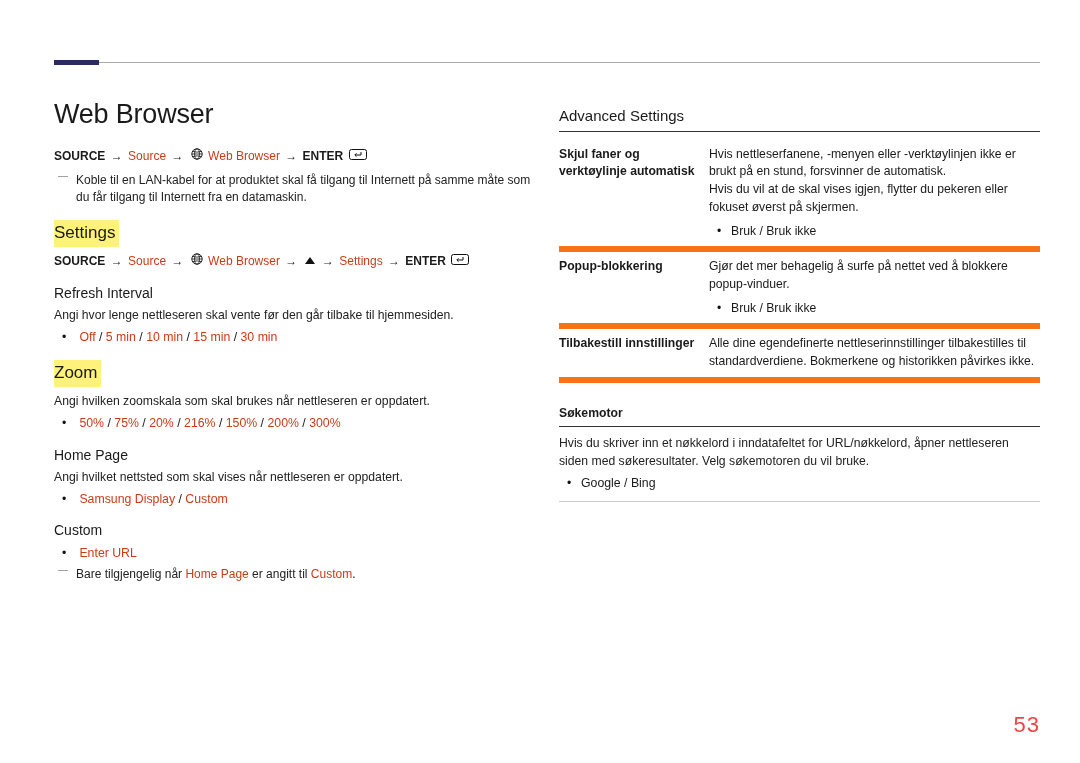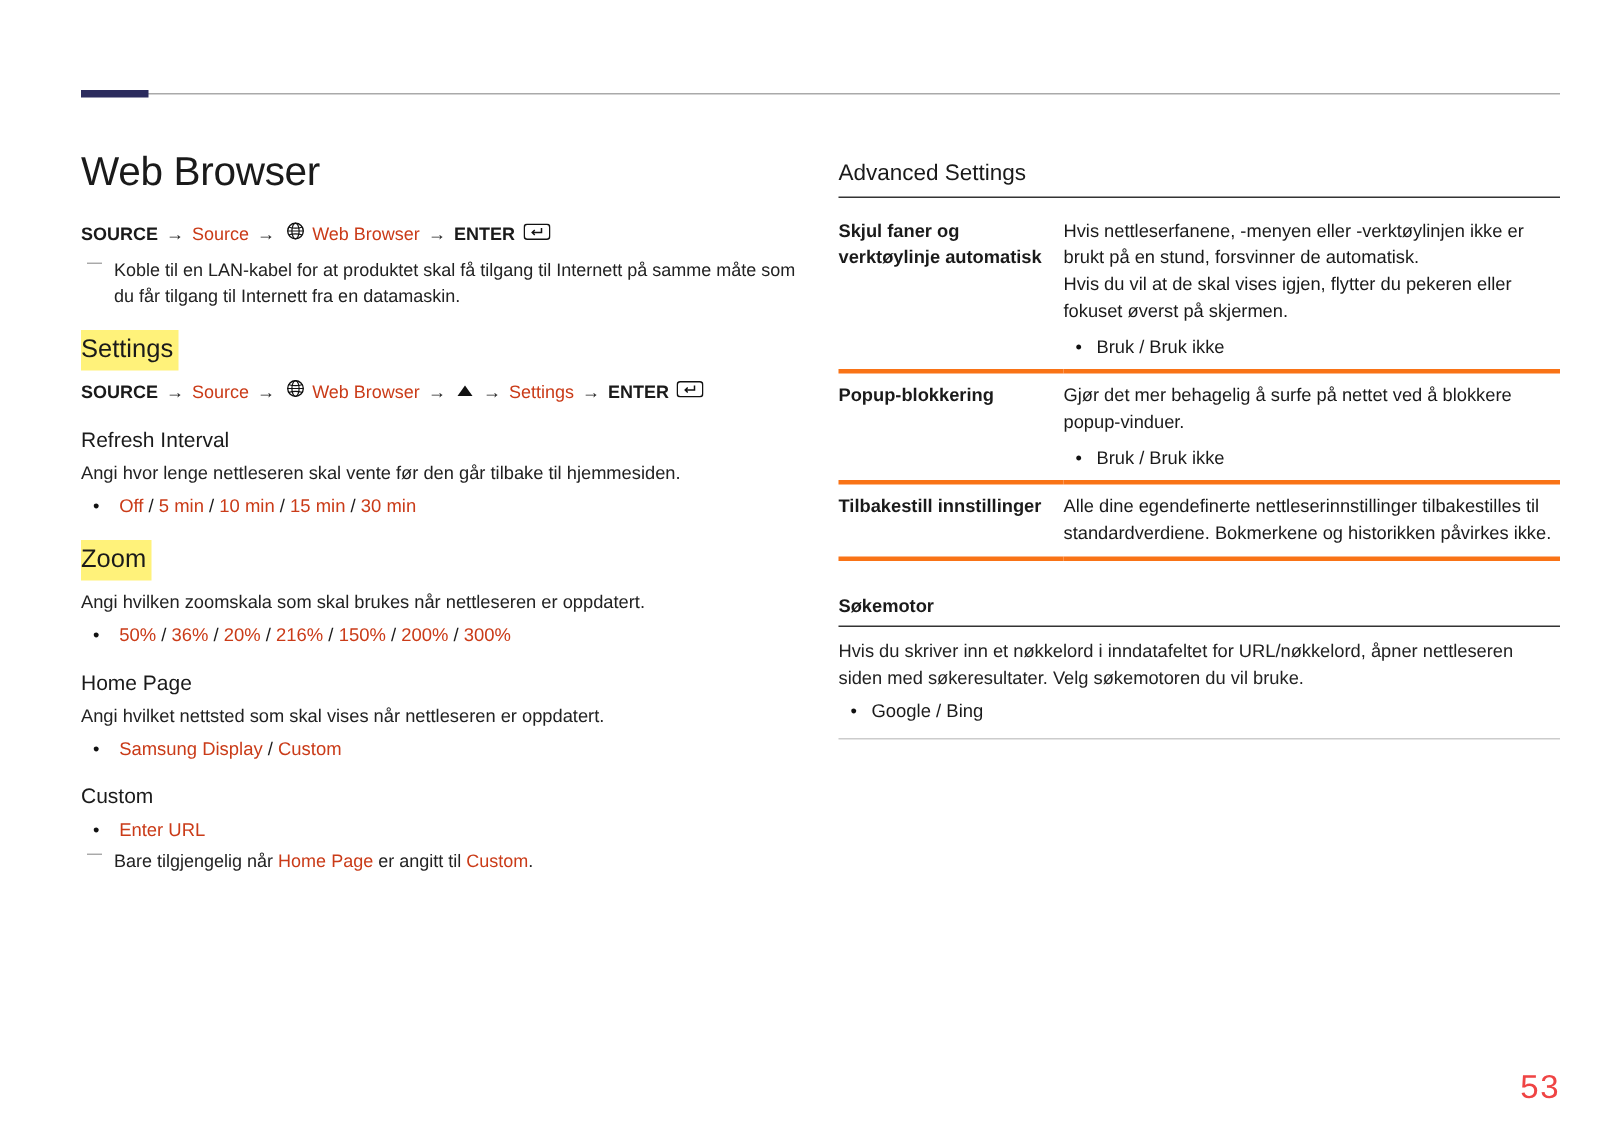--- a/index.html
+++ b/index.html
@@ -140,21 +140,21 @@
     margin: 4px 0 8px 0;
   }
   table.defs {
     width: 100%;
     border-collapse: collapse;
     font-size: 12.2px;
   }
   table.defs td {
     vertical-align: top;
     padding: 6px 0;
-    border-bottom: 3px solid #f97316;
+    border-bottom: 6px solid #f97316;
   }
   table.defs td.k {
     width: 150px;
     font-weight: 700;
     padding-right: 10px;
   }
   table.defs ul.bullets { margin-top: 6px; }
   .page-num {
     position: absolute;
     right: 40px;
@@ -239,21 +239,21 @@
       <span class="accent">30 min</span>
     </li>
       </ul>
 
     
     <h2 class="section">Zoom</h2>
     <div class="body-text">Angi hvilken zoomskala som skal brukes når nettleseren er oppdatert.</div>
     <ul class="bullets">
         <li>
       <span class="accent">50%</span> /
-      <span class="accent">36%</span> /
+      <span class="accent">75%</span> /
       <span class="accent">20%</span> /
       <span class="accent">216%</span> /
       <span class="accent">150%</span> /
       <span class="accent">200%</span> /
       <span class="accent">300%</span>
     </li>
       </ul>
 
     
     <h3 class="sub">Home Page</h3>

